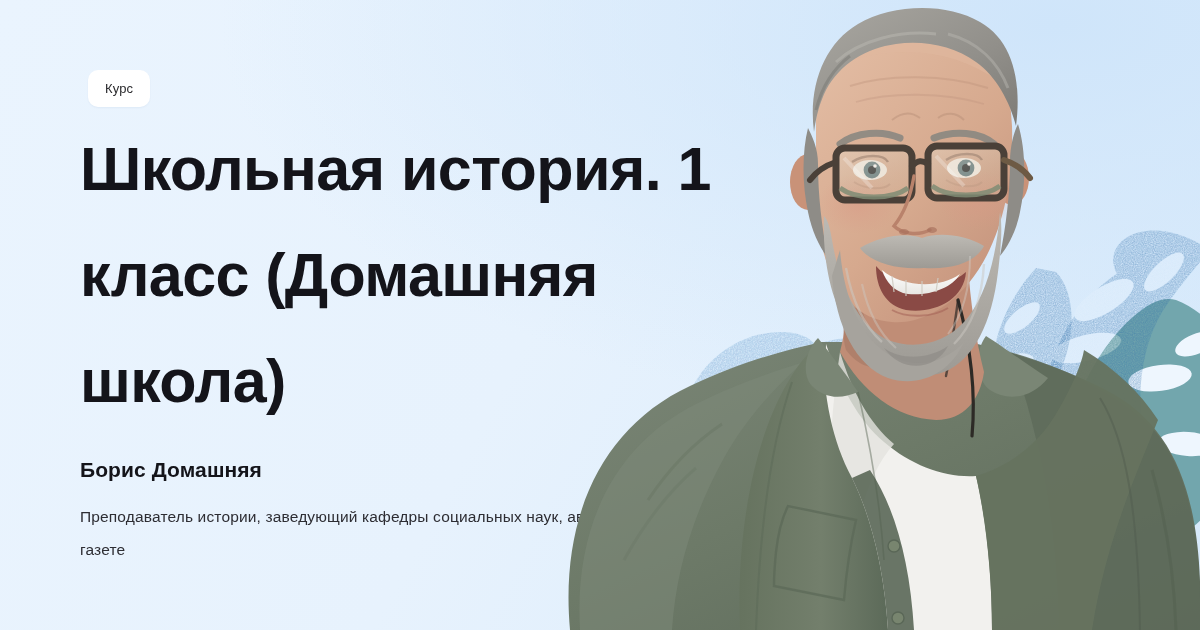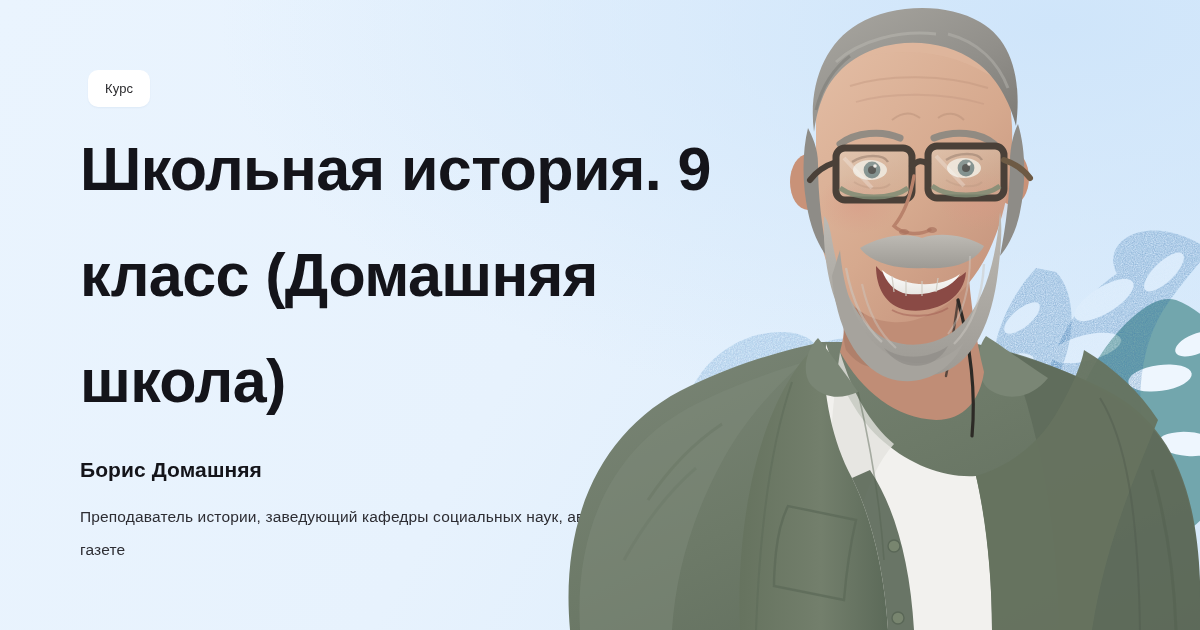--- a/index.html
+++ b/index.html
@@ -165,21 +165,21 @@
           <ellipse cx="1014" cy="362" rx="20" ry="8" fill="#e3effb" transform="rotate(-10 1014 362)"></ellipse>
         </g>
       </g>
     </svg>
   </div>
 
   <div class="content">
 
     <div class="badge">Курс</div>
 
-    <h1 class="title">Школьная история. 9 класс (Домашняя школа)</h1>
+    <h1 class="title">Школьная история. 1 класс (Домашняя школа)</h1>
 
     <div class="author">Борис Домашняя</div>
 
     <div class="bio">Преподаватель истории, заведующий кафедры социальных наук, автор статей в Учительской газете</div>
   </div>
 
   <div class="photo">
     <svg viewBox="0 0 660 630" preserveAspectRatio="xMaxYMax meet" aria-hidden="true">
       <defs>
         <linearGradient id="shirtG" x1="0" y1="0" x2="1" y2="1">

